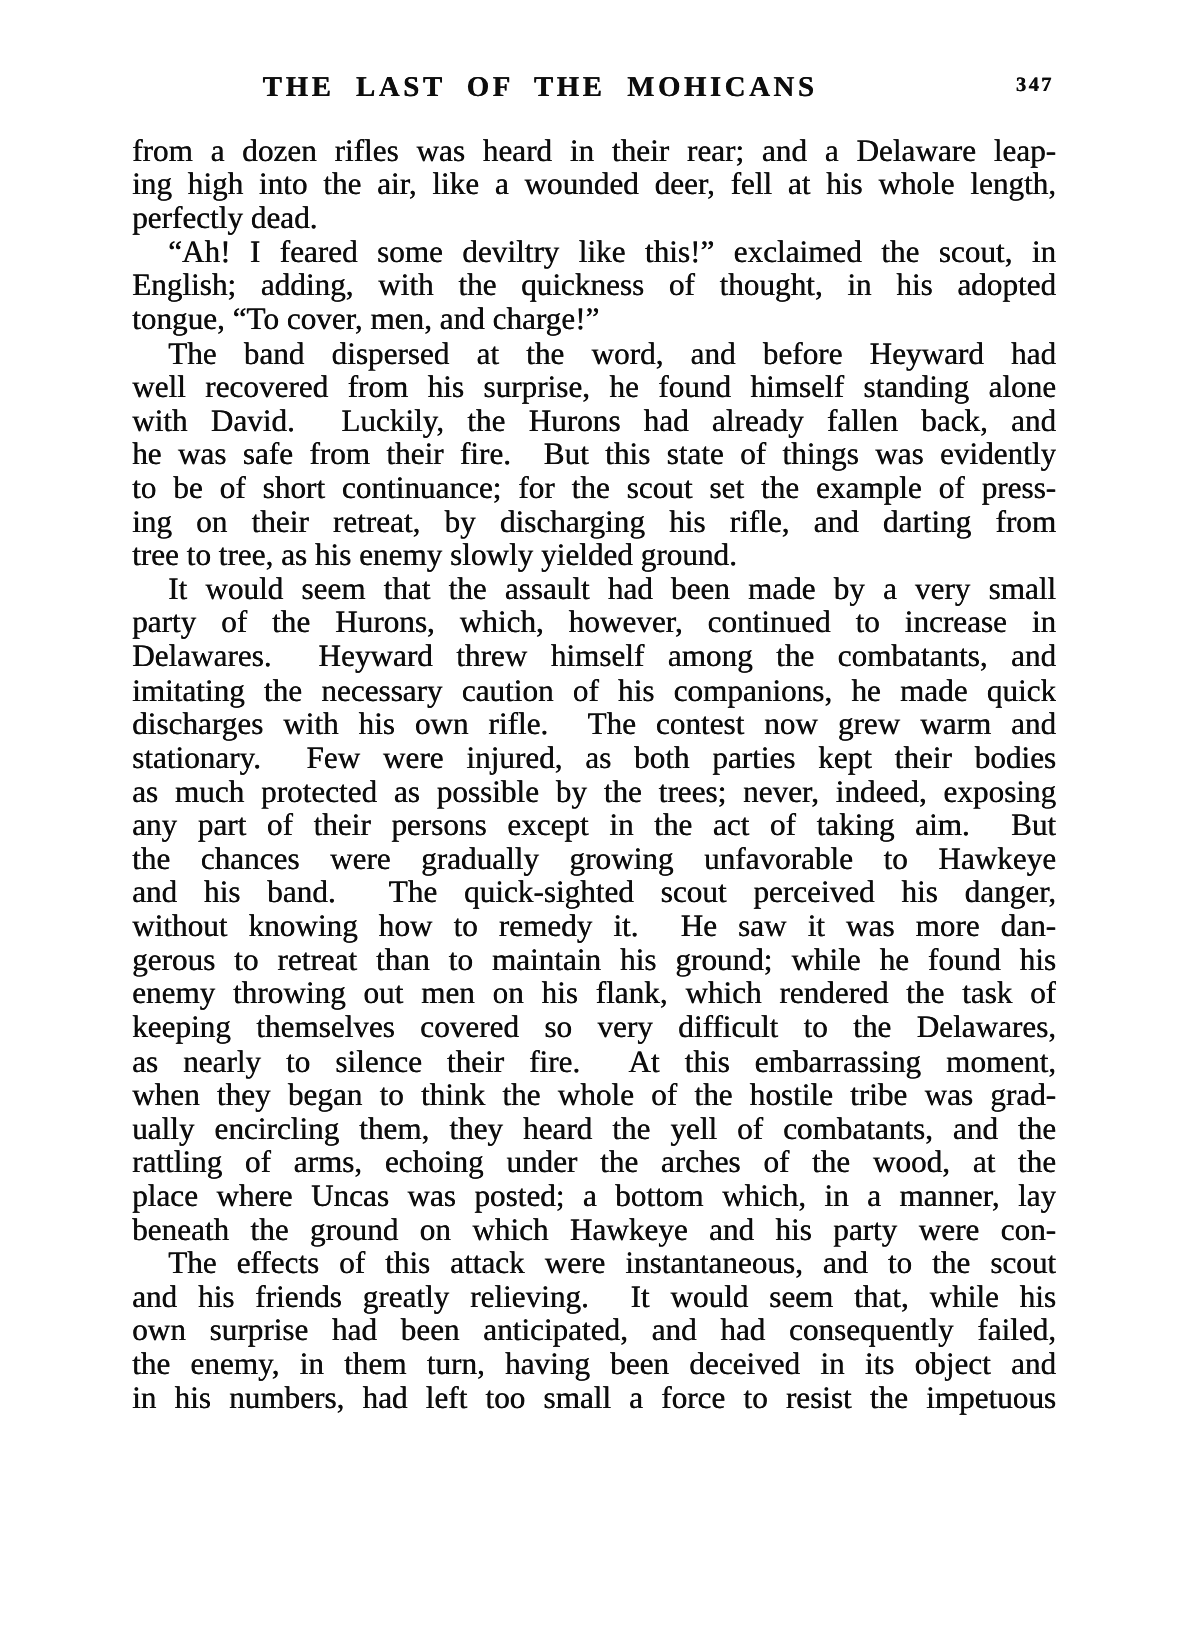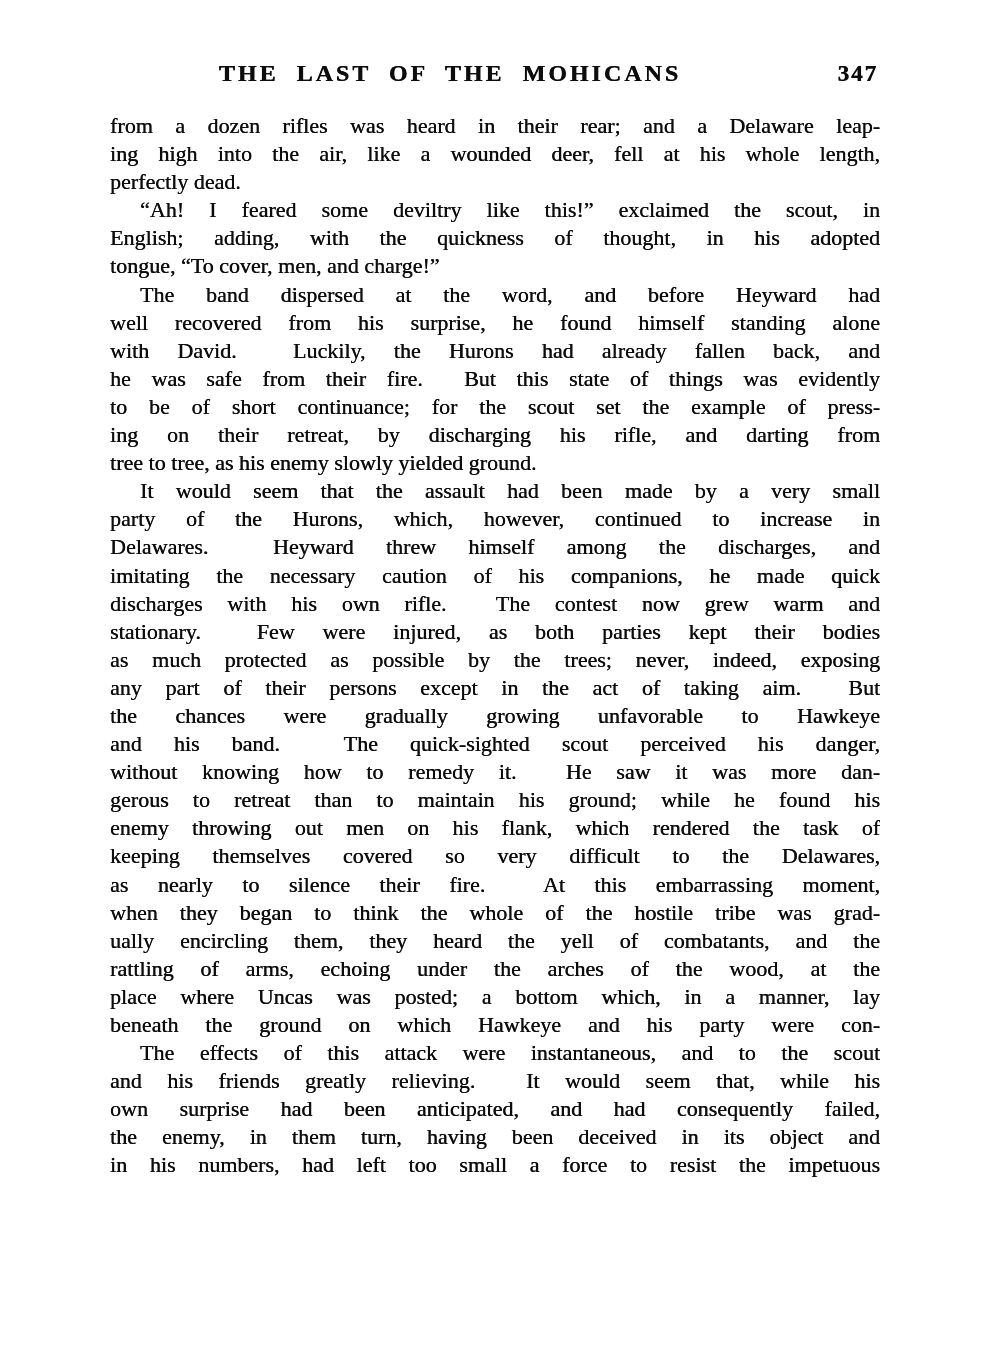--- a/index.html
+++ b/index.html
@@ -37,37 +37,37 @@
     font-weight: bold;
     letter-spacing: 3px;
     word-spacing: 9px;
     white-space: nowrap;
     text-shadow: 0.4px 0 0 currentColor;
   }
   .head-pagenum {
     position: absolute;
     right: 2px;
     top: 1px;
-    font-size: 23px;
+    font-size: 17px;
     font-weight: bold;
     letter-spacing: 2px;
     text-shadow: 0.4px 0 0 currentColor;
   }
   .text-block {
     position: absolute;
     top: 112px;
     left: 110px;
     width: 770px;
   }
   .paragraph {
     margin: 0;
     padding: 0;
   }
   .line {
-    font-size: 22px;
+    font-size: 26px;
     line-height: 28.1px;
     height: 28.1px;
     white-space: pre-wrap;
     text-align: justify;
     text-align-last: justify;
     text-shadow: 0.35px 0 0 currentColor;
     overflow: hidden;
   }
   .line.para-end {
     text-align-last: left;
@@ -100,21 +100,21 @@
         <div class="line">well recovered from his surprise, he found himself standing alone</div>
         <div class="line">with David.  Luckily, the Hurons had already fallen back, and</div>
         <div class="line">he was safe from their fire.  But this state of things was evidently</div>
         <div class="line">to be of short continuance; for the scout set the example of press-</div>
         <div class="line">ing on their retreat, by discharging his rifle, and darting from</div>
         <div class="line para-end">tree to tree, as his enemy slowly yielded ground.</div>
       </div>
       <div class="paragraph">
         <div class="line indent">It would seem that the assault had been made by a very small</div>
         <div class="line">party of the Hurons, which, however, continued to increase in</div>
-        <div class="line">Delawares.  Heyward threw himself among the discharges, and</div>
+        <div class="line">Delawares.  Heyward threw himself among the combatants, and</div>
         <div class="line">imitating the necessary caution of his companions, he made quick</div>
         <div class="line">discharges with his own rifle.  The contest now grew warm and</div>
         <div class="line">stationary.  Few were injured, as both parties kept their bodies</div>
         <div class="line">as much protected as possible by the trees; never, indeed, exposing</div>
         <div class="line">any part of their persons except in the act of taking aim.  But</div>
         <div class="line">the chances were gradually growing unfavorable to Hawkeye</div>
         <div class="line">and his band.  The quick-sighted scout perceived his danger,</div>
         <div class="line">without knowing how to remedy it.  He saw it was more dan-</div>
         <div class="line">gerous to retreat than to maintain his ground; while he found his</div>
         <div class="line">enemy throwing out men on his flank, which rendered the task of</div>

